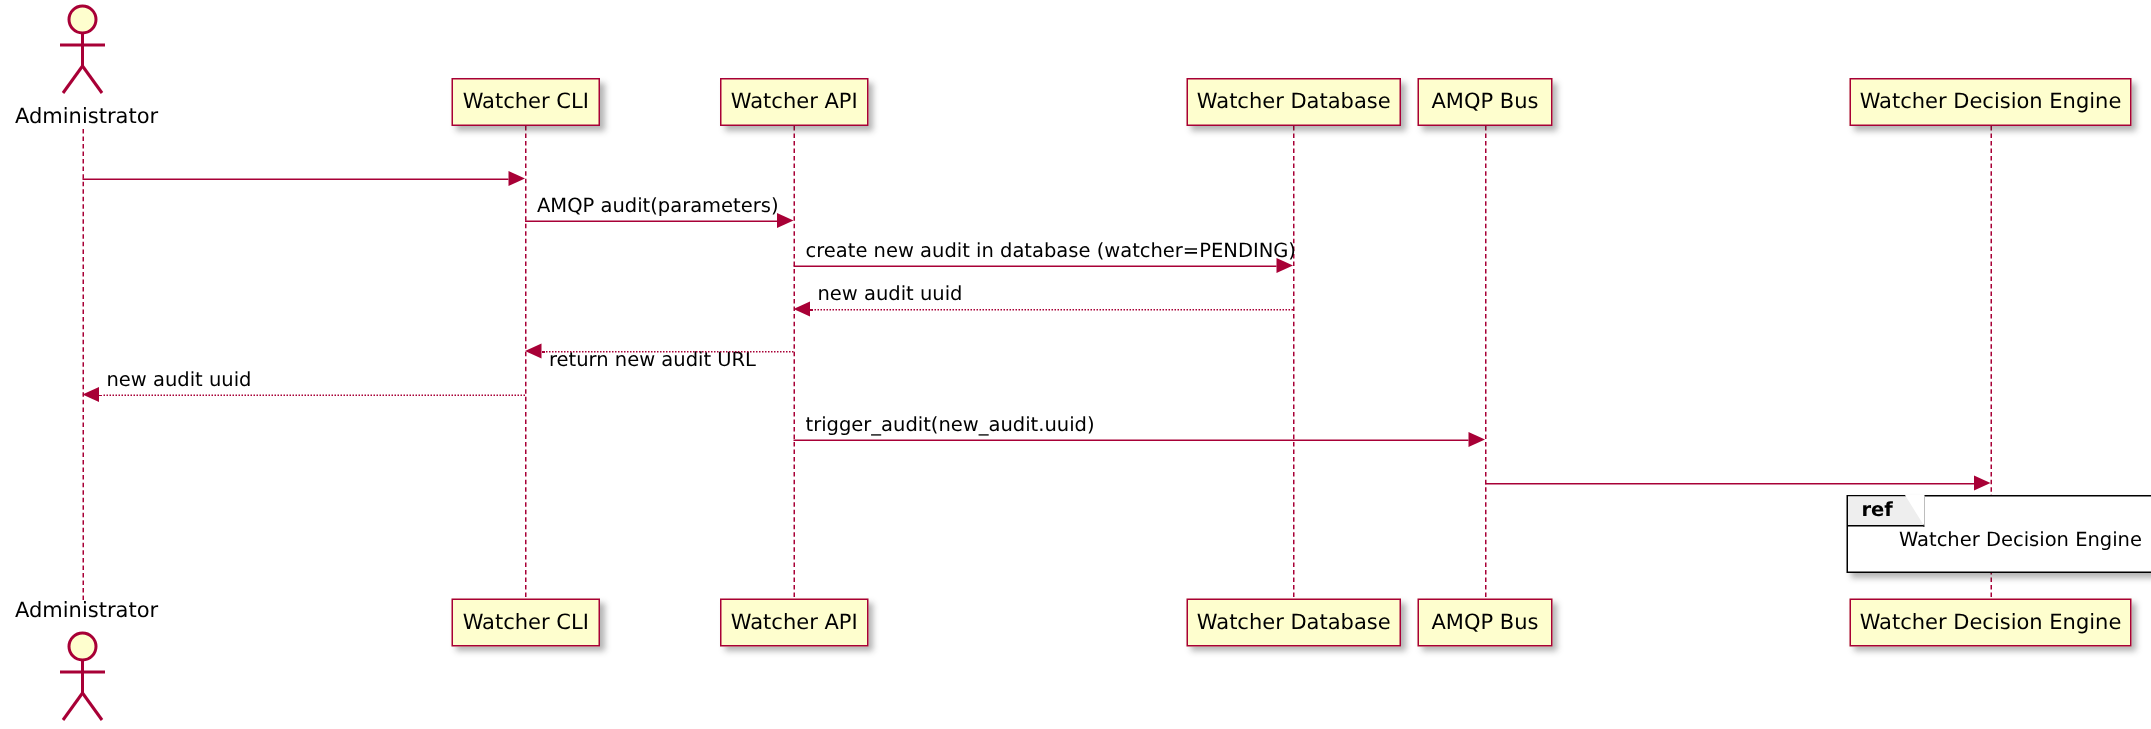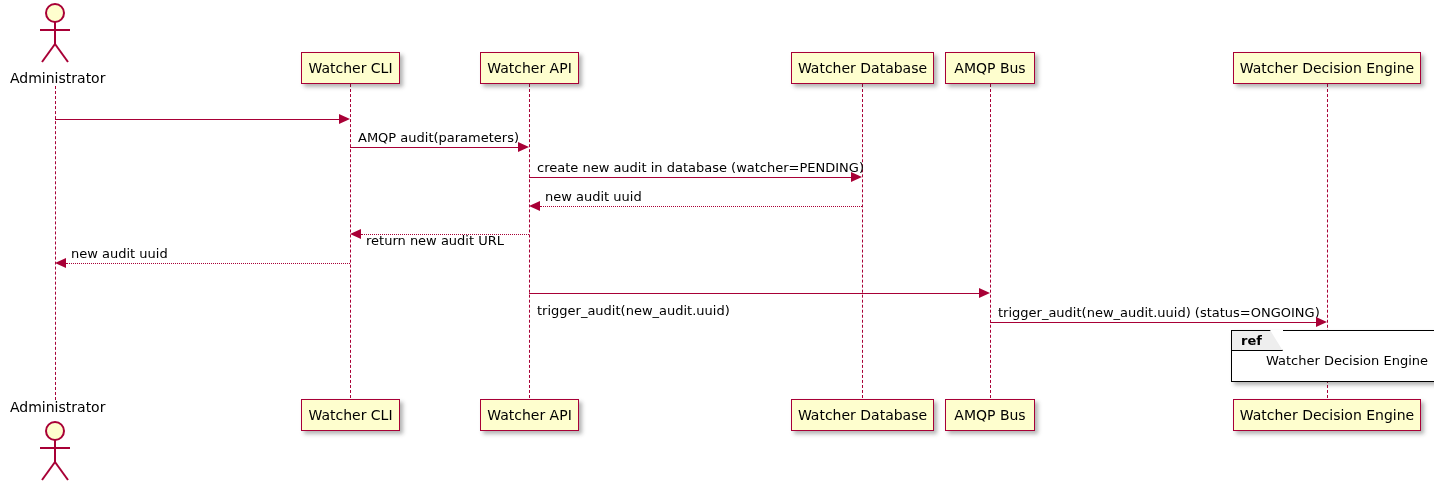--- a/index.html
+++ b/index.html
@@ -215,25 +215,24 @@
   <div class="arrow-head left" style="left:529px; top:201px;"></div>
 
   <div class="msg-label" style="left:366px; top:234px;">return new audit URL</div>
   <div class="msg-line dotted" style="left:361px; top:234px; width:168px;"></div>
   <div class="arrow-head left" style="left:350px; top:229px;"></div>
 
   <div class="msg-label" style="left:71px; top:247px;">new audit uuid</div>
   <div class="msg-line dotted" style="left:66px; top:263px; width:284px;"></div>
   <div class="arrow-head left" style="left:55px; top:258px;"></div>
 
-  <div class="msg-label" style="left:537px; top:277px;margin-top:27px;">trigger_audit(new_audit.uuid)</div>
+  <div class="msg-label" style="left:537px; top:277px;">trigger_audit(new_audit.uuid)</div>
   <div class="msg-line" style="left:529px; top:293px; width:450px;"></div>
   <div class="arrow-head right" style="left:979px; top:288px;"></div>
 
-  <div class="msg-label" style="left:998px; top:306px;">trigger_audit(new_audit.uuid) (status=ONGOING)</div>
   <div class="msg-line" style="left:990px; top:322px; width:326px;"></div>
   <div class="arrow-head right" style="left:1316px; top:317px;"></div>
 
   <div class="ref-box" style="left:1231px; top:330px; width:232px; height:52px;">
     <div class="ref-tag">
       <span>ref</span>
       <span class="ref-tag-notch"></span>
     </div>
     <div class="ref-text">
       <div>Watcher Decision Engine</div>

